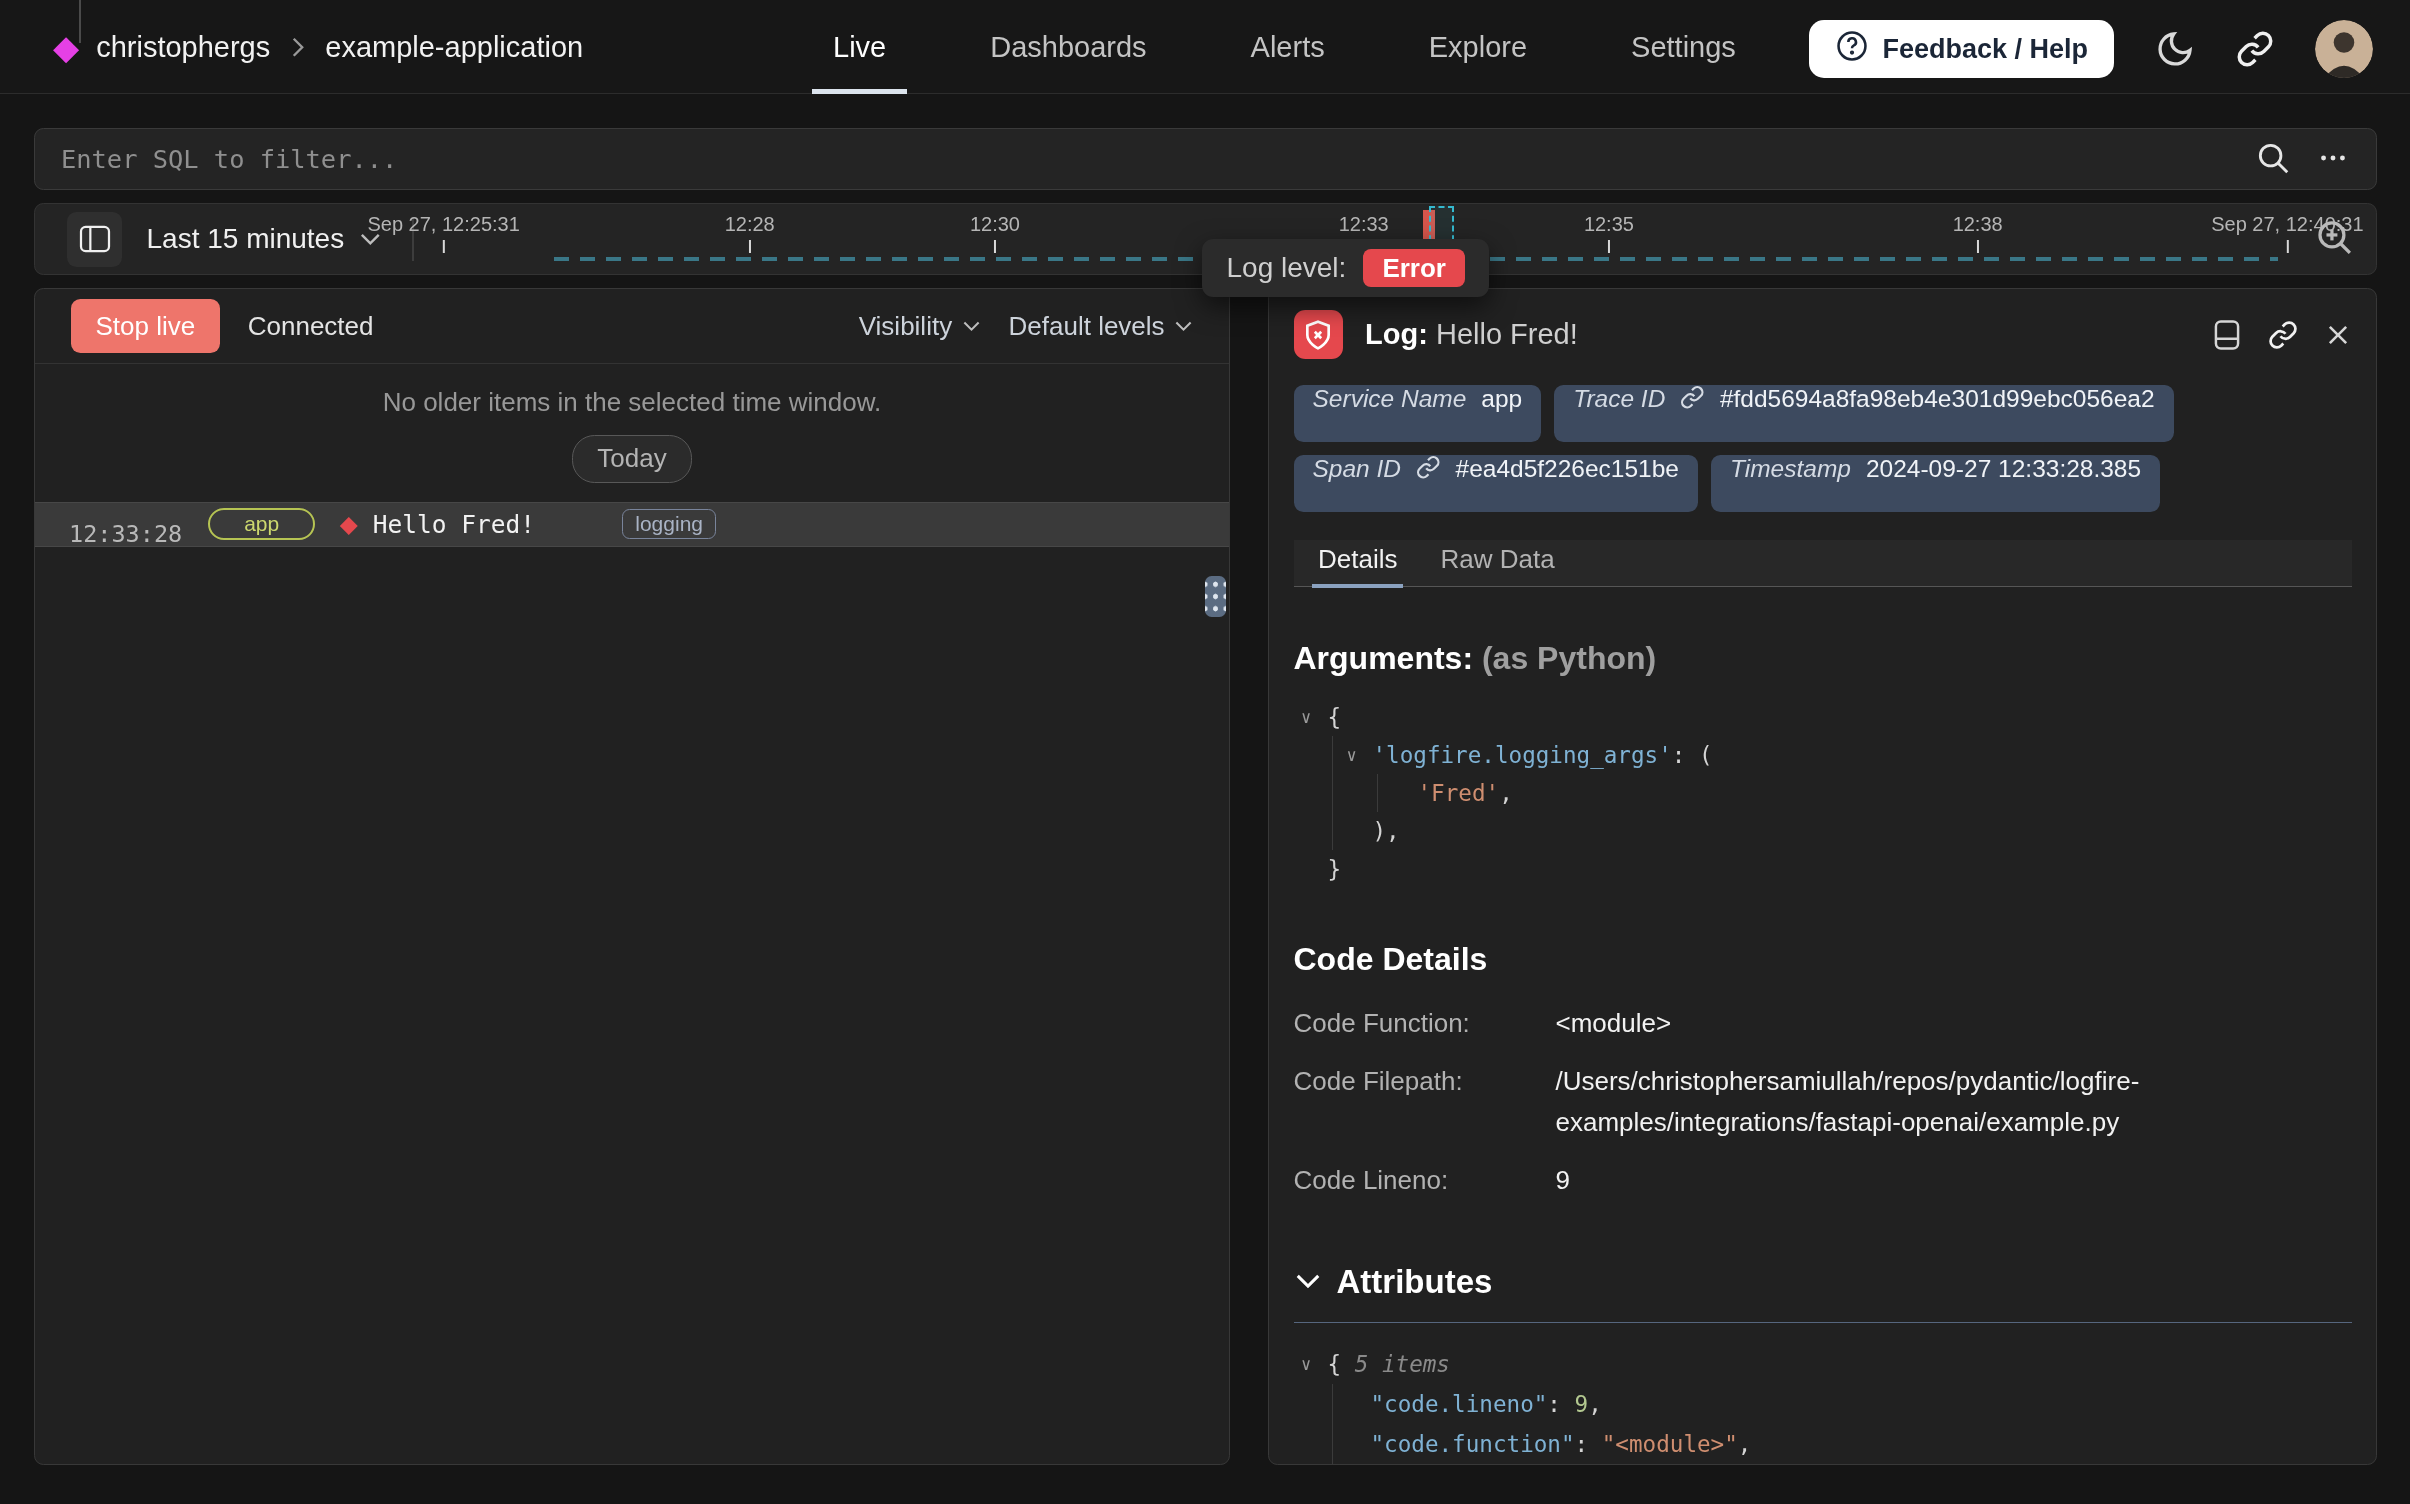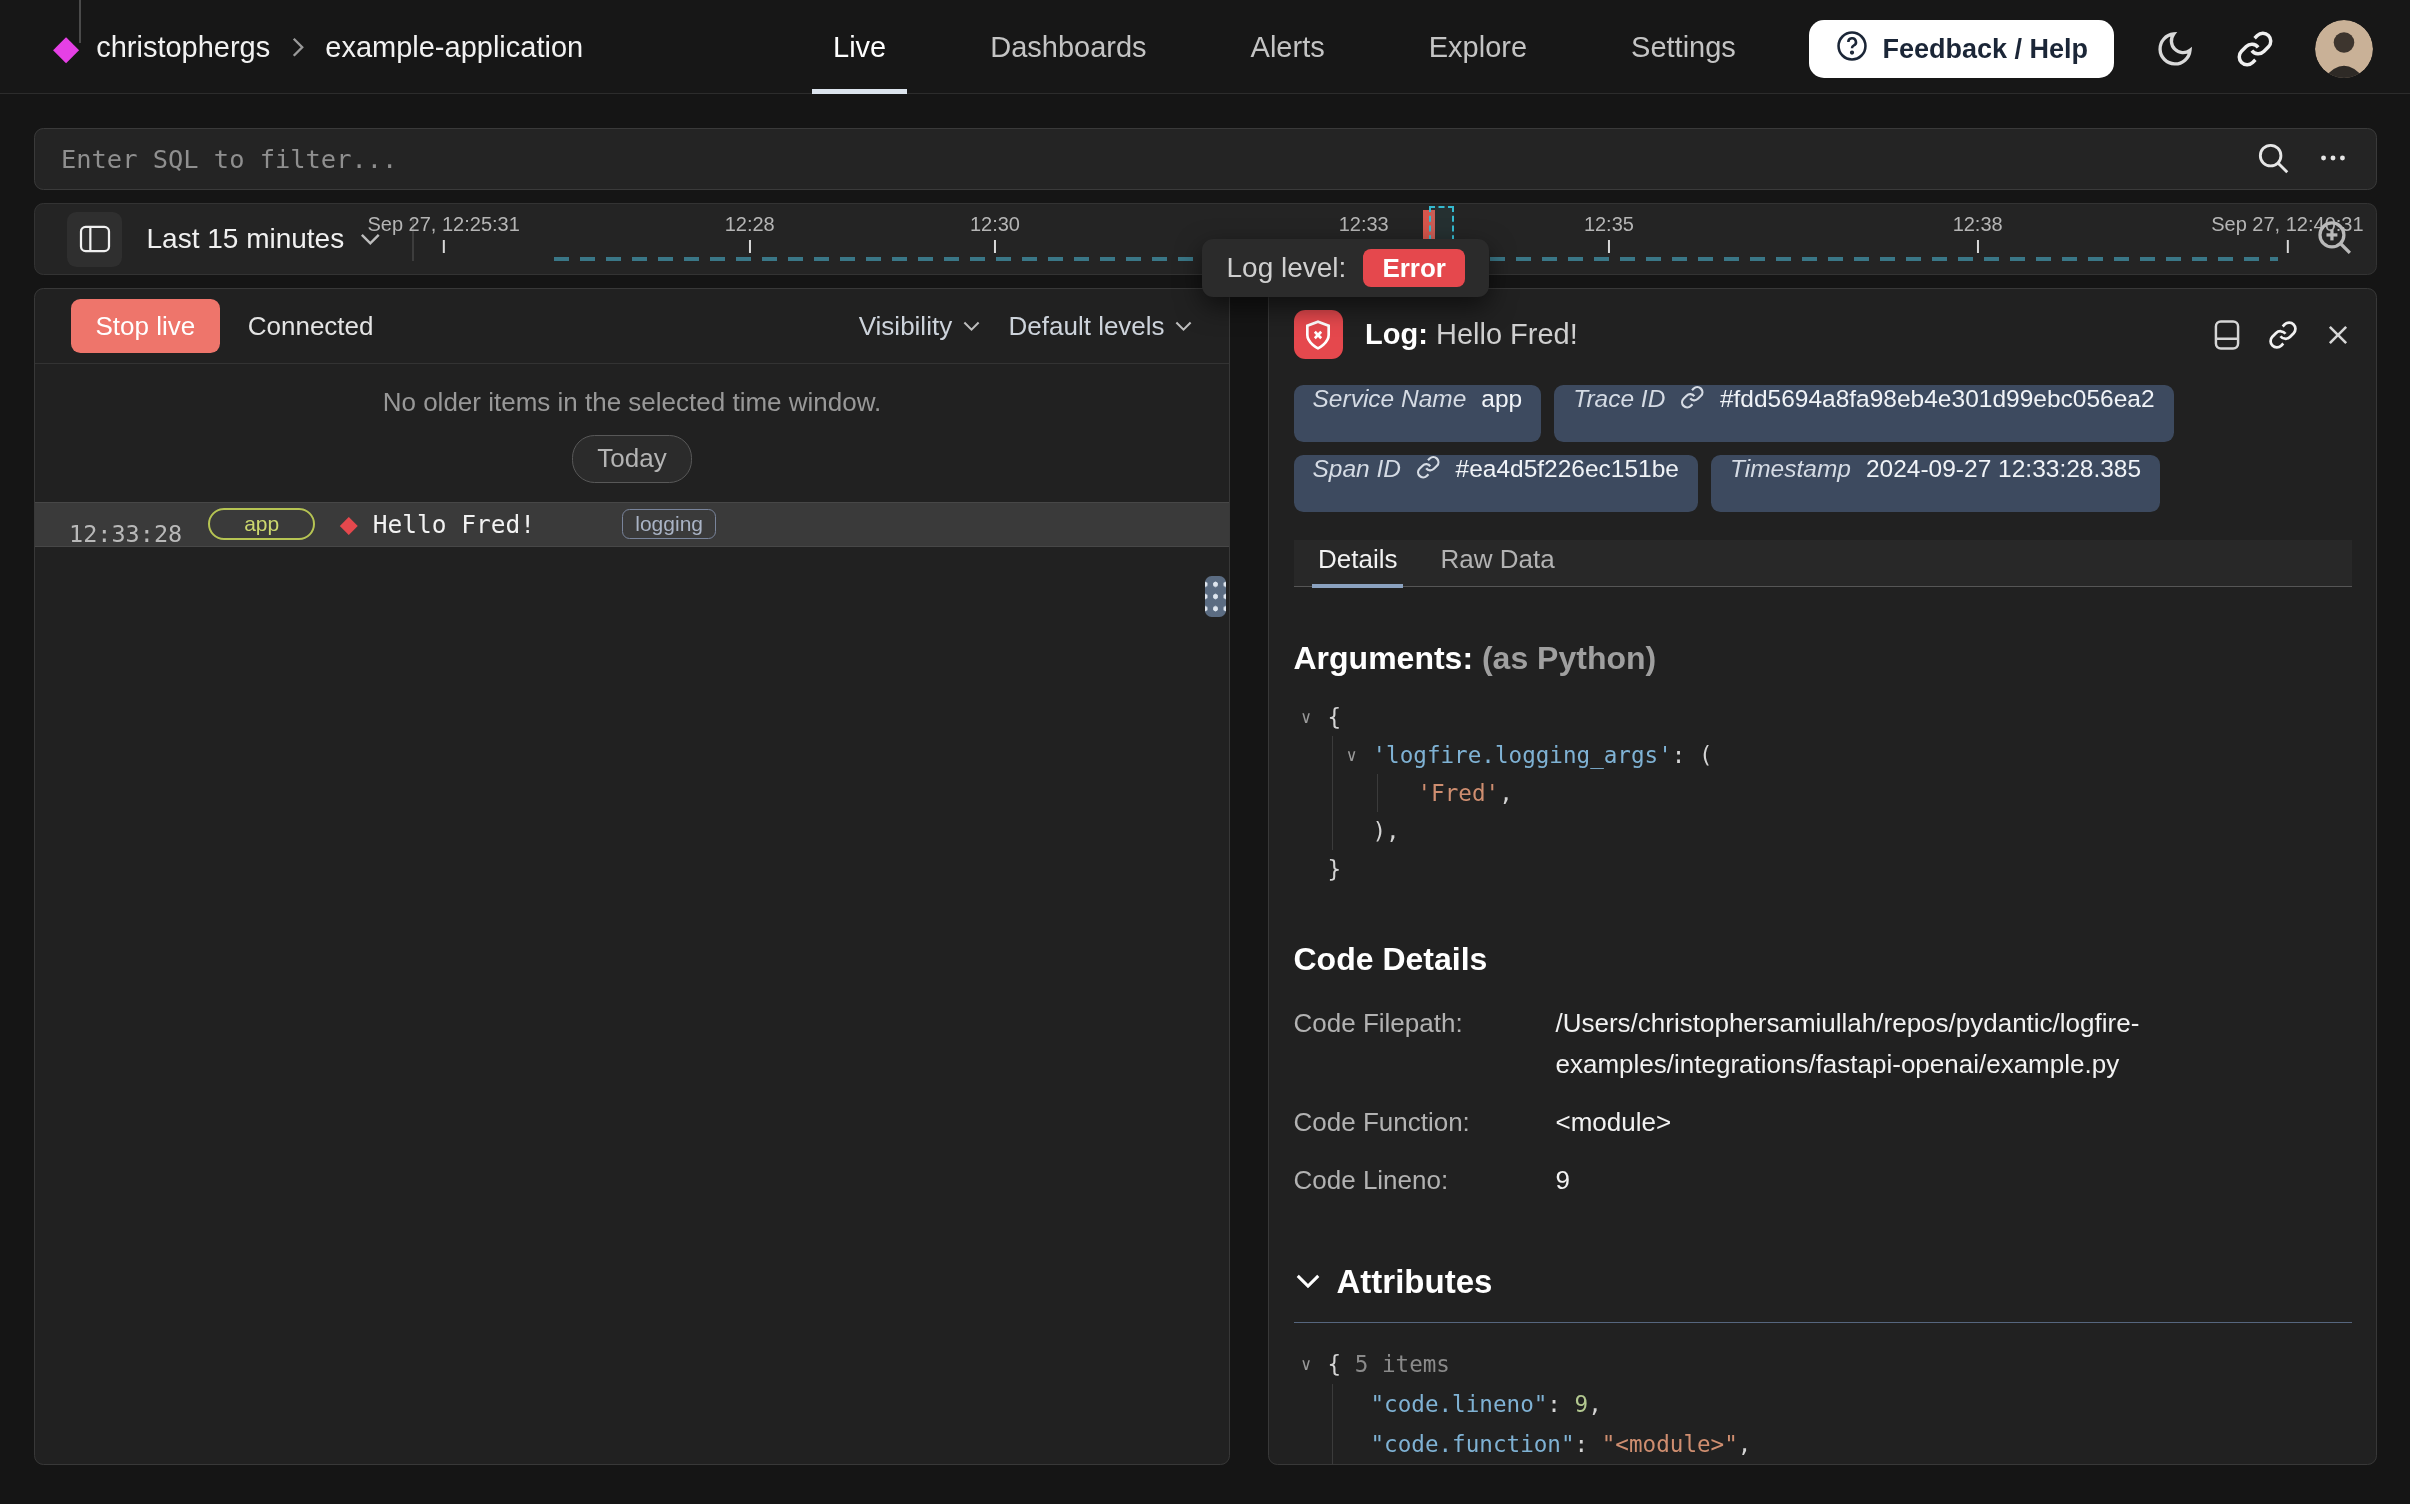--- a/index.html
+++ b/index.html
@@ -90,21 +90,21 @@
   .dtab.active::after { content:""; position:absolute; left:-5.6px; right:-5.6px; bottom:-1.9px; height:3.8px; background:#8ba2c0; }
 
   .sec-h { margin-top:53px; font-size:32px; font-weight:700; color:#ffffff; }
   .sec-h .suffix { color:#9f9f9f; }
   .code { margin-top:21px; font-family:"DejaVu Sans Mono", monospace; font-size:22.6px; }
   .cl { position:relative; line-height:38px; white-space:nowrap; overflow:hidden; }
   #attr-code .cl { line-height:40px; }
   .guide { position:absolute; top:0; bottom:0; width:0; border-left:1.9px solid #3b3b3b; }
   .chev { position:absolute; color:#9a9a9a; font-size:17px; cursor:pointer; }
   .tk-punct { color:#d4d4d4; } .tk-key { color:#7fb2d4; } .tk-str { color:#cf8e70; }
-  .tk-num { color:#b3c890; } .tk-meta { color:#8a8a8a; }
+  .tk-num { color:#b3c890; } .tk-meta { color:#8a8a8a; font-style:italic; }
 
   .kv-rows { margin-top:24.5px; }
   .kv-row { display:flex; margin-bottom:17px; }
   .kv-label { width:262px; flex:none; font-size:26px; color:#b2b2b2; line-height:41px; }
   .kv-value { width:702px; font-size:26px; color:#f2f2f2; line-height:41px; overflow-wrap:break-word; }
 
   .attr-head { margin-top:62px; display:flex; align-items:center; gap:15px; }
   .attr-head .t { font-size:33px; font-weight:700; color:#ffffff; }
   .attr-divider { margin-top:21px; height:1.9px; background:#56667e; }
 </style>
@@ -359,26 +359,26 @@
           <div class="cl" style="padding-left: 34px;"><span class="chev" style="left: 7.5px;">∨</span><span class="tk-punct">{</span></div>
           <div class="cl" style="padding-left: 79px;"><span class="guide" style="left: 38px;"></span><span class="chev" style="left: 53px;">∨</span><span class="tk-key">'logfire.logging_args'</span><span class="tk-punct">: (</span></div>
           <div class="cl" style="padding-left: 124px;"><span class="guide" style="left: 38px;"></span><span class="guide" style="left: 83px;"></span><span class="tk-str">'Fred'</span><span class="tk-punct">,</span></div>
           <div class="cl" style="padding-left: 79px;"><span class="guide" style="left: 38px;"></span><span class="tk-punct">),</span></div>
           <div class="cl" style="padding-left: 34px;"><span class="tk-punct">}</span></div>
         </div>
 
       <h2 class="sec-h">Code Details</h2>
       <div class="kv-rows" id="kv-rows">
           <div class="kv-row">
+            <div class="kv-label">Code Function:</div>
+            <div class="kv-value">&lt;module&gt;</div>
+          </div>
+          <div class="kv-row">
             <div class="kv-label">Code Filepath:</div>
             <div class="kv-value">/Users/christophersamiullah/repos/pydantic/logfire-examples/integrations/fastapi-openai/example.py</div>
-          </div>
-          <div class="kv-row">
-            <div class="kv-label">Code Function:</div>
-            <div class="kv-value">&lt;module&gt;</div>
           </div>
           <div class="kv-row">
             <div class="kv-label">Code Lineno:</div>
             <div class="kv-value">9</div>
           </div>
         </div>
 
       <div class="attr-head">
         <svg width="28" height="19" viewBox="0 0 30 20">
             <polyline points="4,4 15,15 26,4" fill="none" stroke="#ffffff" stroke-width="3.2"></polyline>

